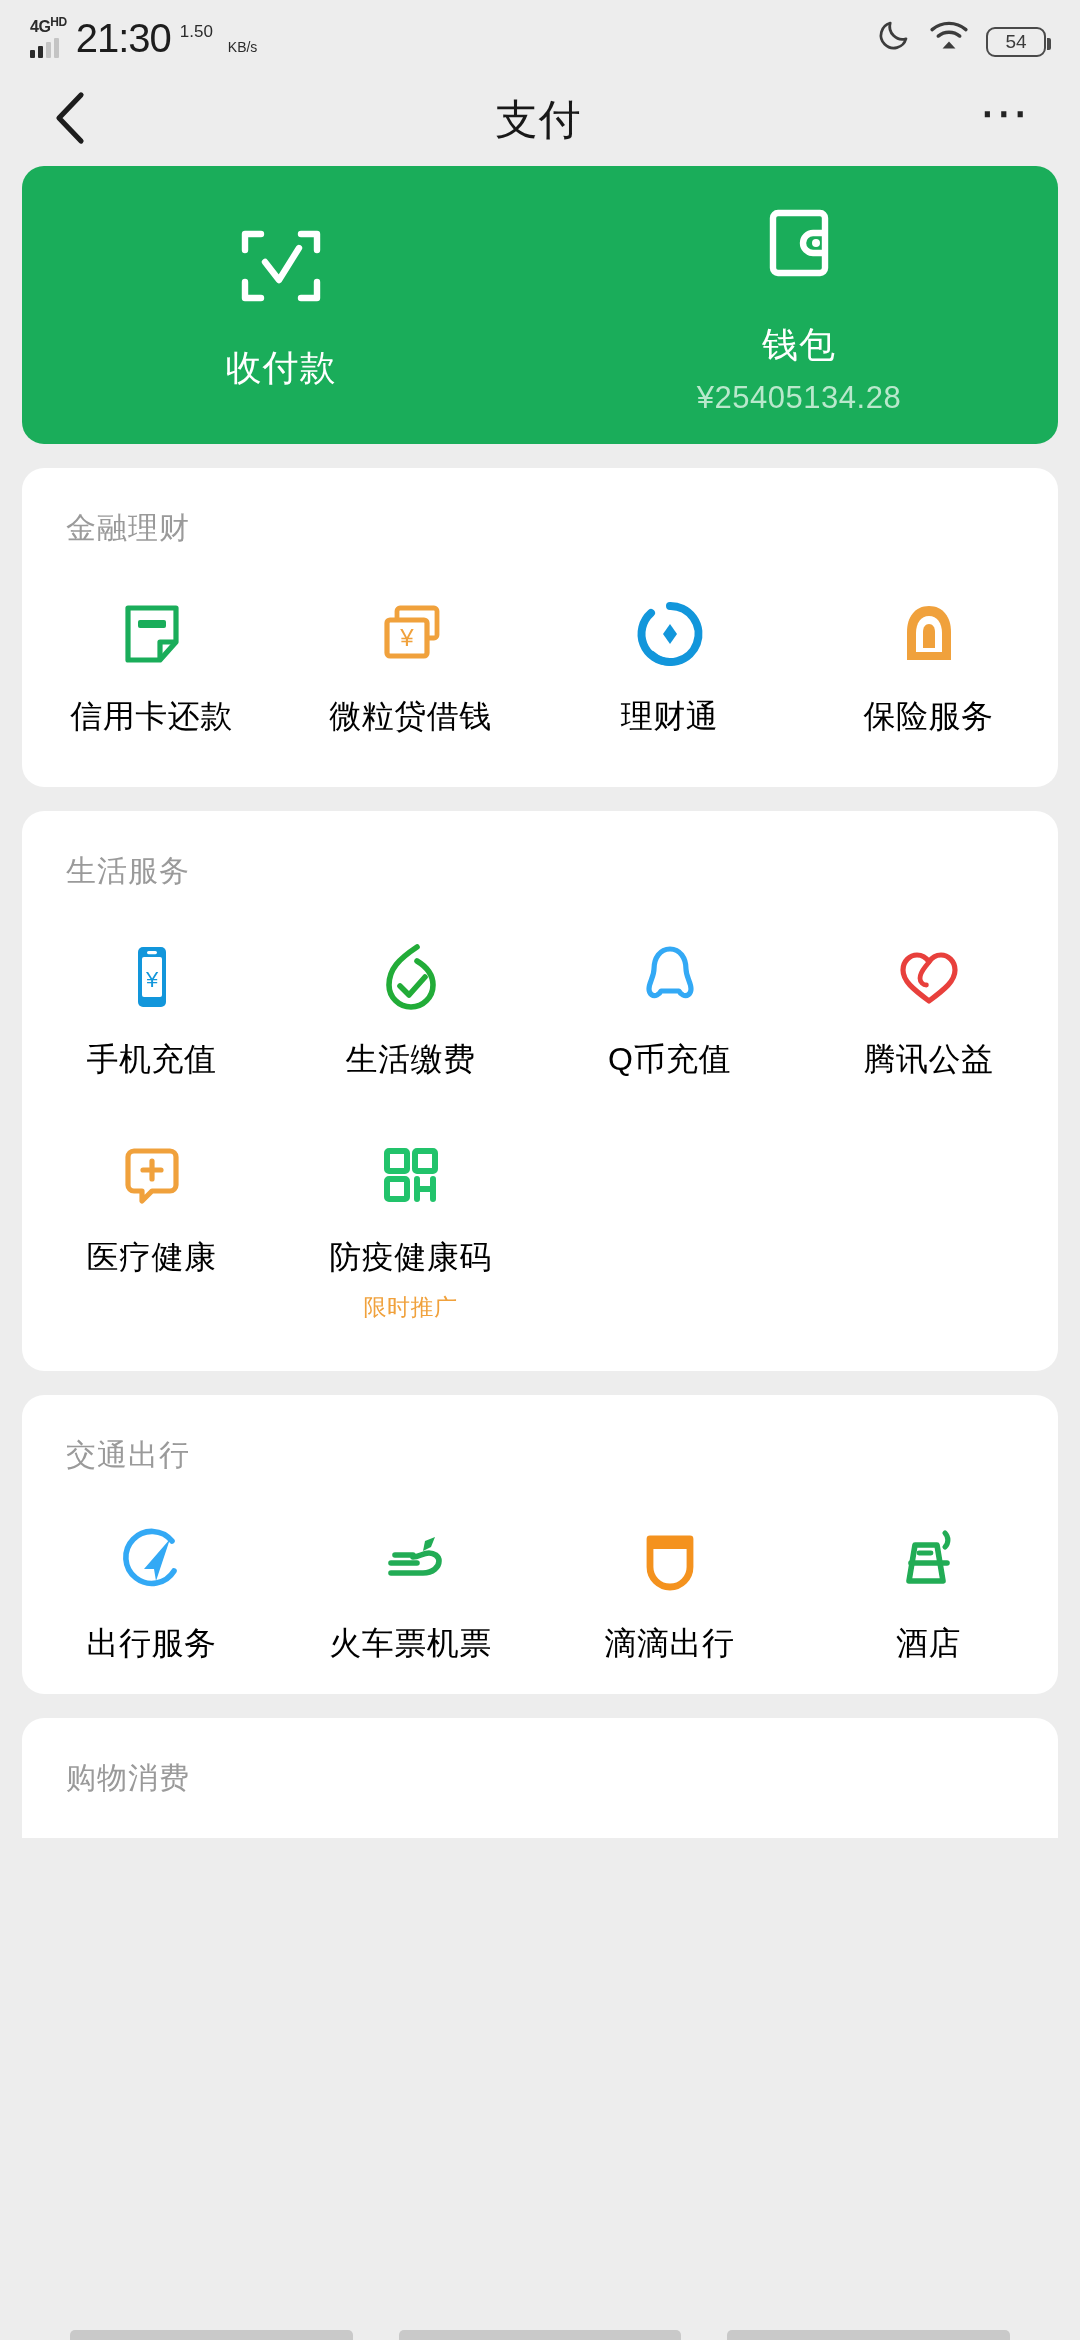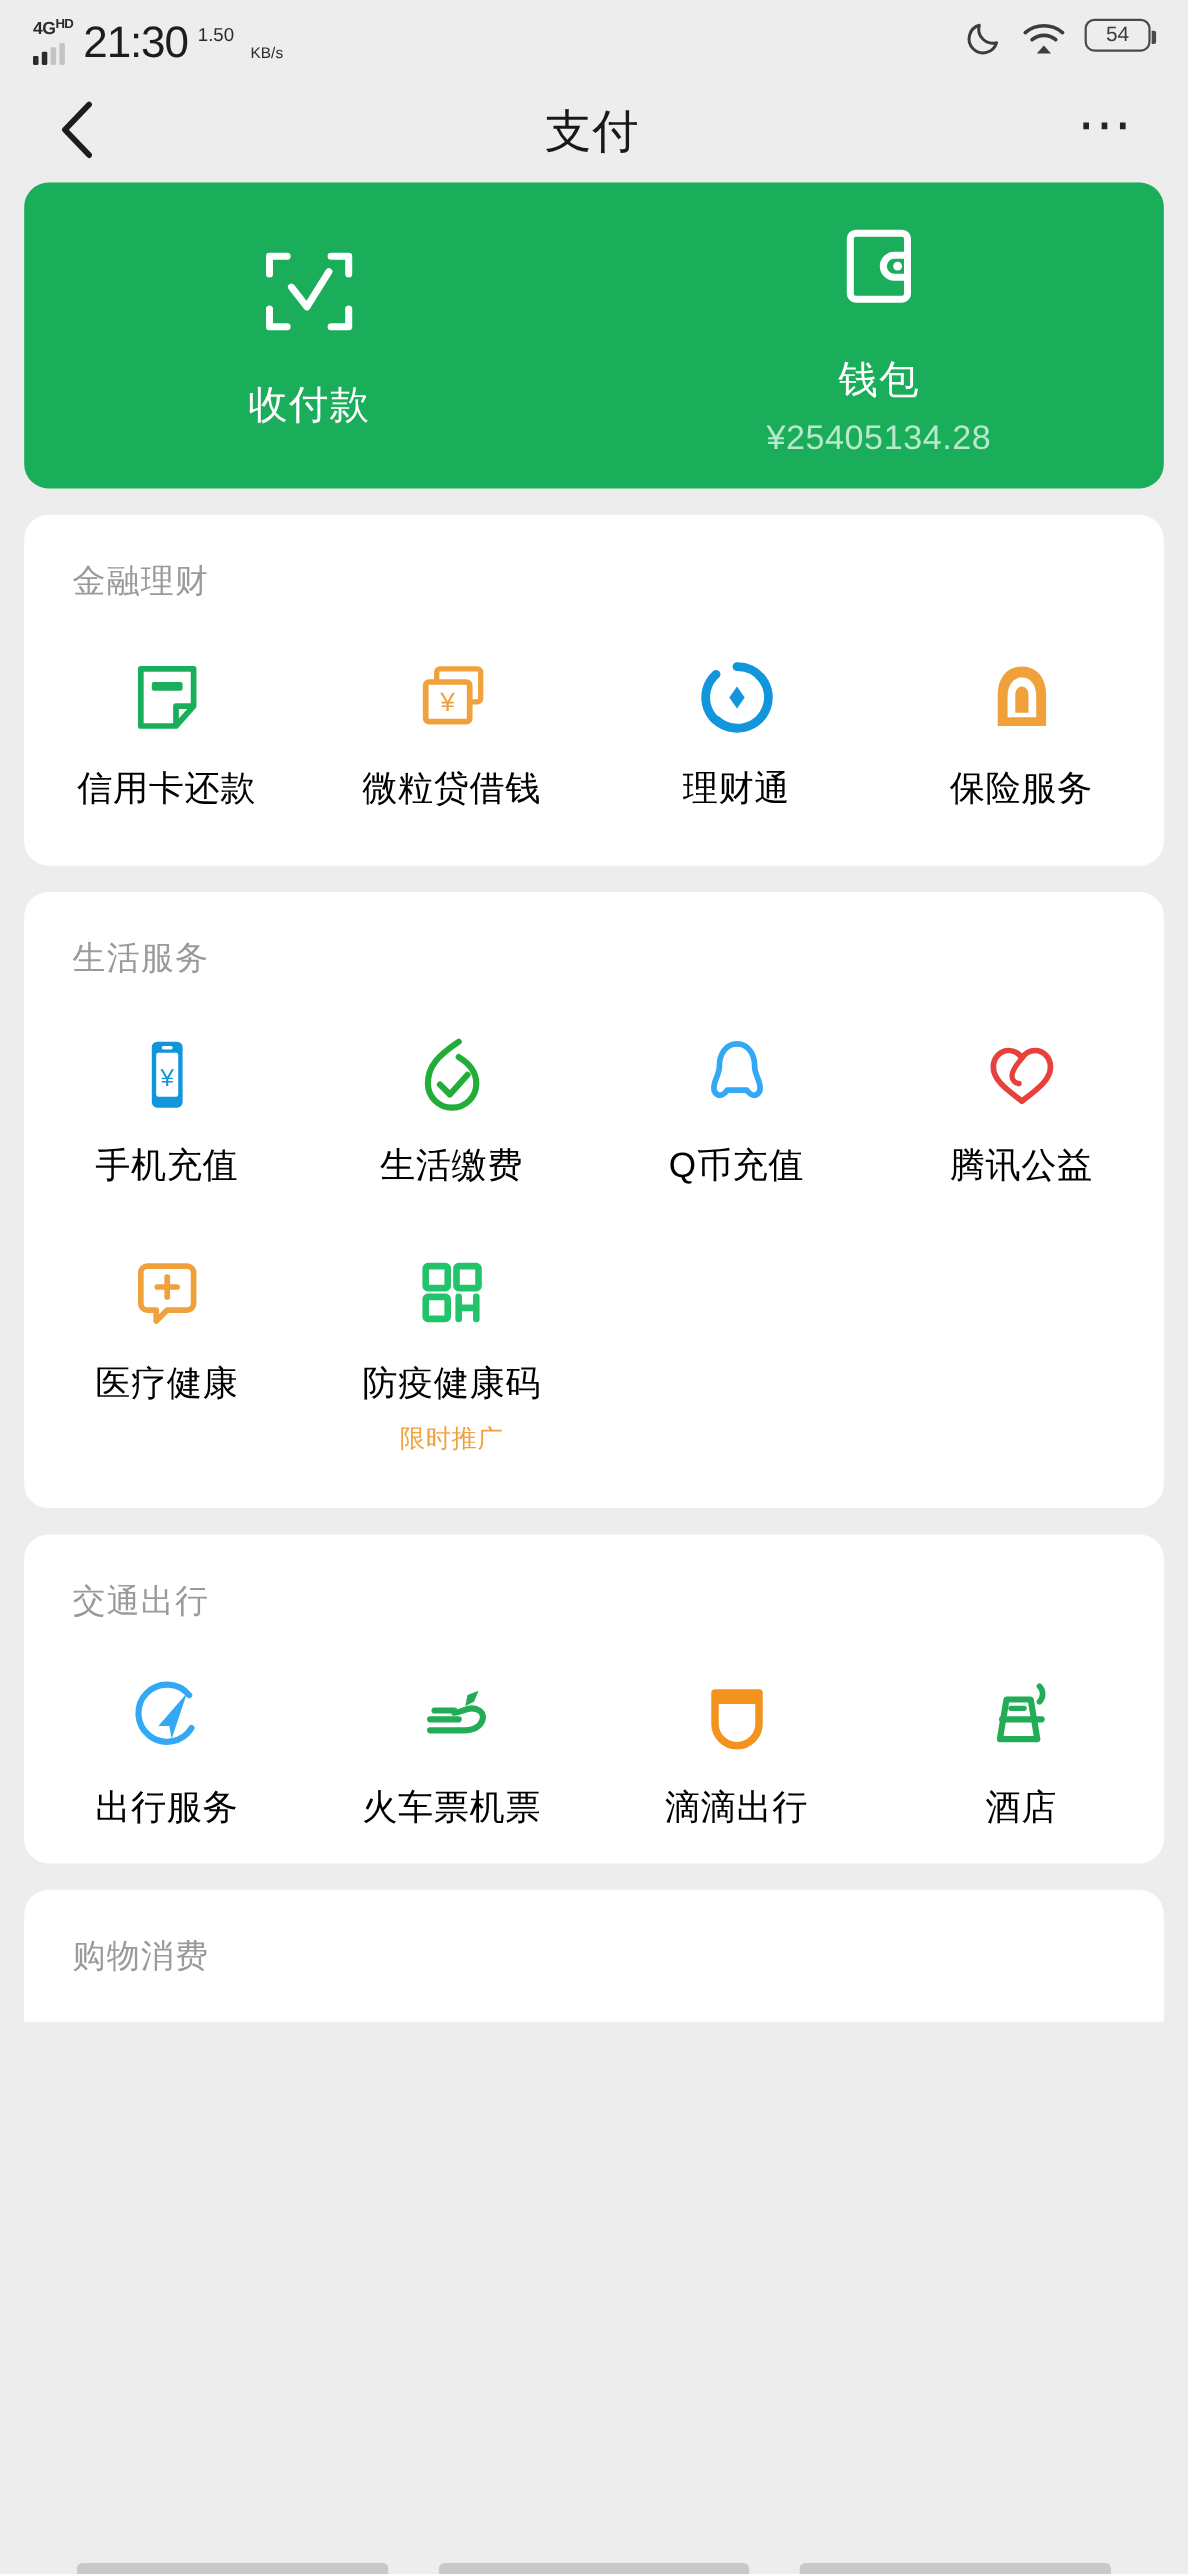--- a/index.html
+++ b/index.html
@@ -25,21 +25,21 @@
   .bars{ display:flex; align-items:flex-end; gap:3px; height:20px; margin-top:3px; }
   .bars i{ width:5px; background:#2b2b2b; border-radius:1px; display:block; }
   .bars i:nth-child(1){ height:8px; }
   .bars i:nth-child(2){ height:12px; }
   .bars i:nth-child(3){ height:16px; background:#c4c4c4; }
   .bars i:nth-child(4){ height:20px; background:#c4c4c4; }
   .clock{ font-size:40px; font-weight:500; color:#1d1d1d; line-height:1; letter-spacing:-1px; }
   .speed{ display:flex; flex-direction:column; line-height:1.05; margin-bottom:3px; }
   .speed .num{ font-size:17px; color:#2b2b2b; }
   .speed .unit{ font-size:14px; color:#2b2b2b;padding-left:48px; }
-  .sb-right{ display:flex; align-items:flex-start; gap:17px; }
+  .sb-right{ display:flex; align-items:flex-end; gap:17px; }
   .battery{
     width:60px; height:30px; border:2.5px solid #4a4a4a; border-radius:9px;
     display:flex; align-items:center; justify-content:center; position:relative;
   }
   .battery:after{
     content:""; position:absolute; right:-7px; top:9px; width:4px; height:12px;
     background:#4a4a4a; border-radius:0 2px 2px 0;
   }
   .battery span{ font-size:19px; color:#3c3c3c; font-weight:500; }
 

